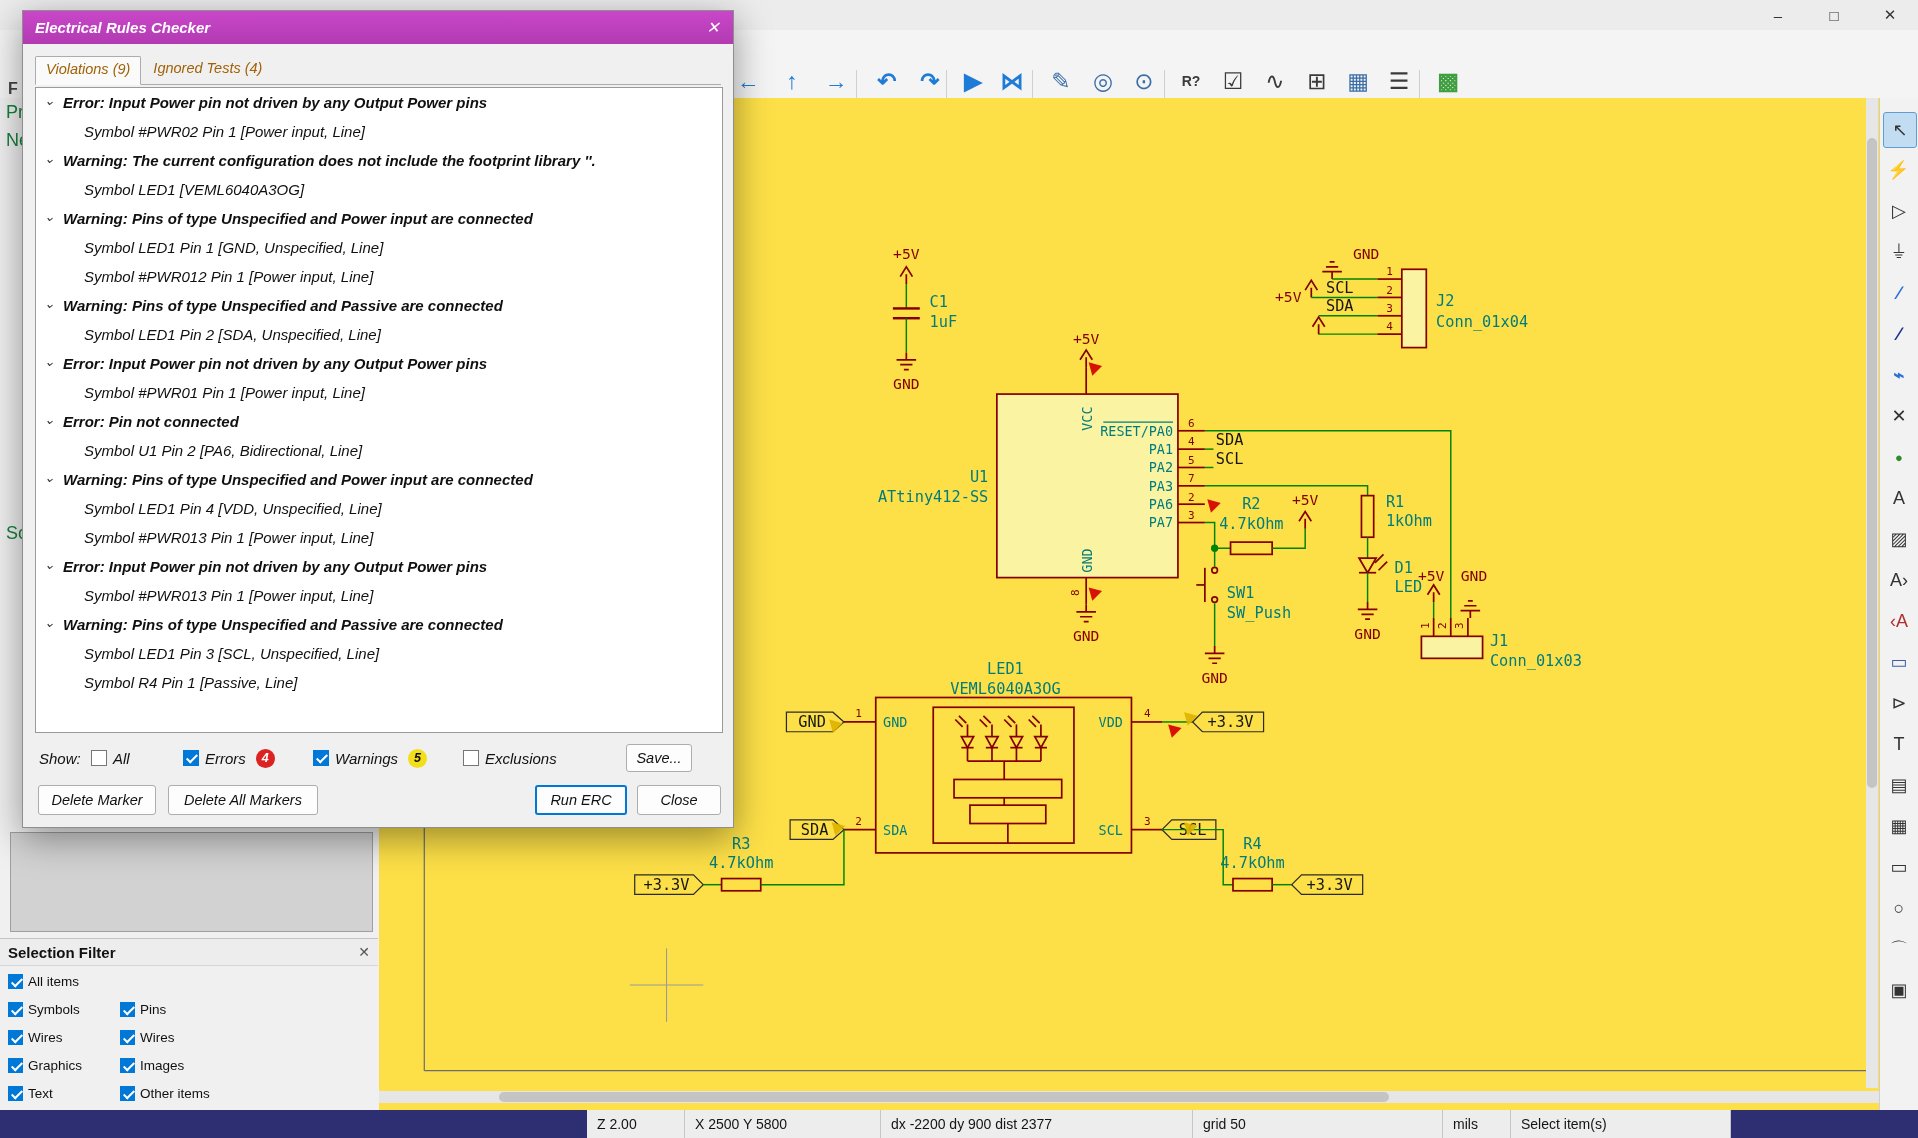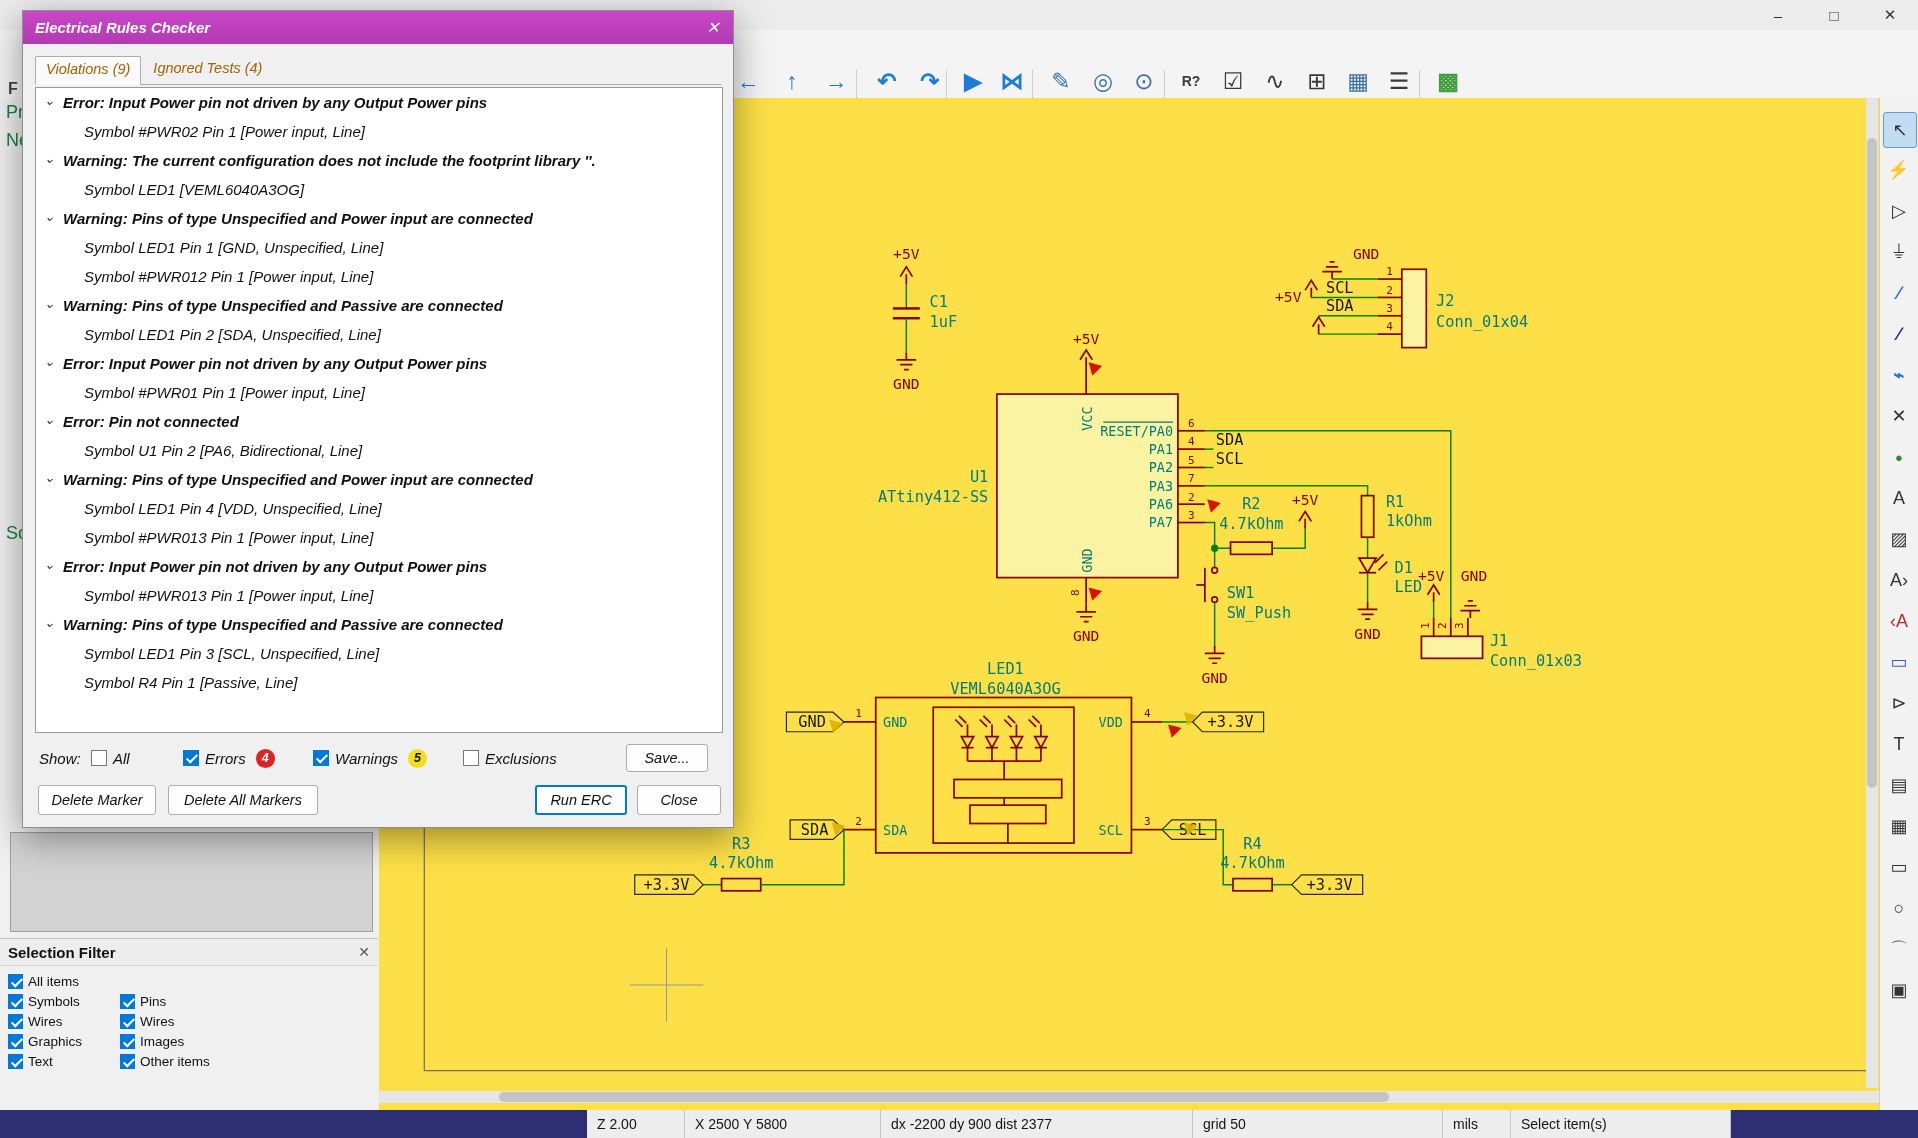--- a/index.html
+++ b/index.html
@@ -35,21 +35,21 @@
 
   
   .left-panel{position:absolute;left:0;top:98px;width:379px;height:1012px;background:#F0F0F0;border-right:1px solid #BDBDBD;}
   .lp-frag{position:absolute;font-size:18px;color:#15803d;}
   .lp-box{position:absolute;left:10px;top:734px;width:361px;height:98px;background:#D2D2D2;border:1px solid #9F9F9F;}
 
   .sel-filter{position:absolute;left:0px;top:840px;width:378px;}
   .sf-header{height:26px;border-top:1px solid #C4C4C4;border-bottom:1px solid #D6D6D6;display:flex;align-items:center;background:#EDEDED;}
   .sf-title{font-size:15px;font-weight:bold;color:#111;padding-left:8px;flex:1;}
   .sf-close{width:28px;text-align:center;color:#555;font-size:14px;}
-  .sf-grid{display:grid;grid-template-columns:112px 1fr;row-gap:5px;padding:8px 0 0 8px;}
+  .sf-grid{display:grid;grid-template-columns:112px 1fr;row-gap:13px;padding:8px 0 0 8px;}
   .sf-item{display:flex;align-items:center;gap:5px;font-size:13.5px;color:#111;}
   .sf-item.span2{grid-column:1 / span 2;}
 
   
   .chk{position:relative;display:inline-block;width:16px;height:16px;background:#fff;border:1px solid #767676;box-sizing:border-box;flex:0 0 auto;}
   .chk.checked{background:#0078D7;border-color:#0078D7;}
   .chk.checked::after{content:"";position:absolute;left:5px;top:1px;width:4px;height:9px;border:solid #fff;border-width:0 2px 2px 0;transform:rotate(45deg);}
   .chk.small{width:15px;height:15px;}
 
   
@@ -580,21 +580,21 @@
       </label>
       <label class="chkrow" style="left:290px">
         <span class="chk checked"></span>
         <span>Warnings</span>
         <span class="badge yellow">5</span>
       </label>
       <label class="chkrow" style="left:440px">
         <span class="chk"></span>
         <span>Exclusions</span>
       </label>
-      <div class="btn" style="left:603px;width:82px;height:28px;top:3px">Save...</div>
+      <div class="btn" style="left:603px;width:66px;height:28px;top:3px">Save...</div>
     </div>
 
     <div class="dlg-buttons">
       <div class="btn" style="left:15px;width:118px">Delete Marker</div>
       <div class="btn" style="left:145px;width:150px">Delete All Markers</div>
       <div class="btn primary" style="left:512px;width:92px">Run ERC</div>
       <div class="btn" style="left:614px;width:84px">Close</div>
     </div>
   </div>
 

